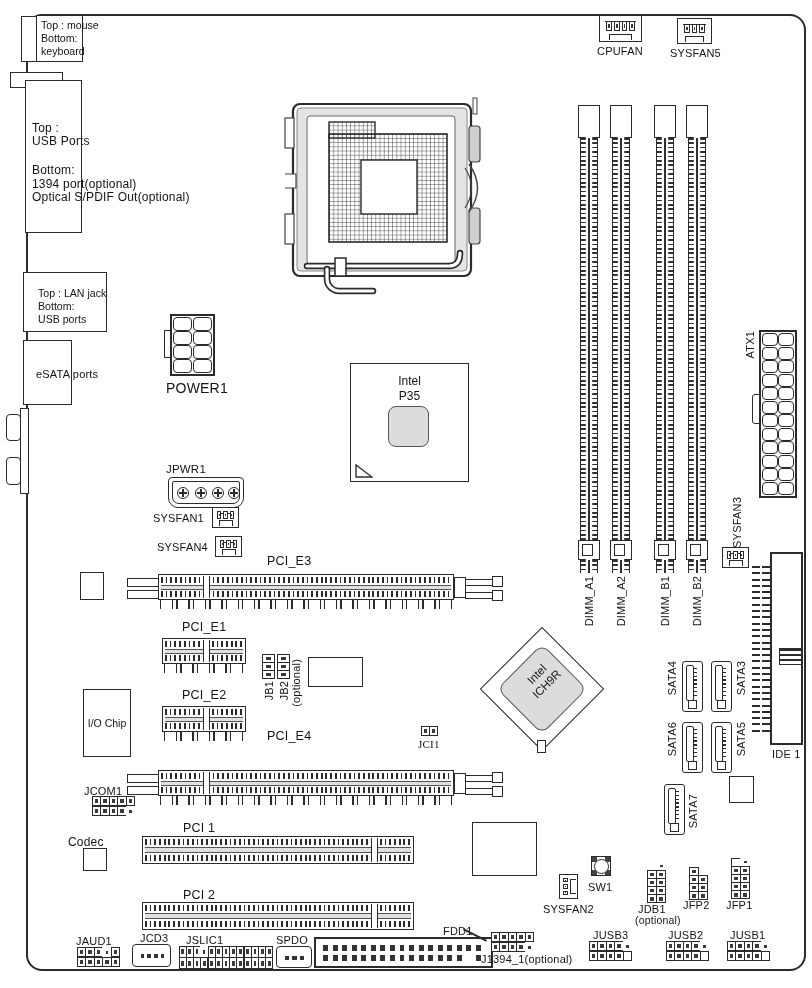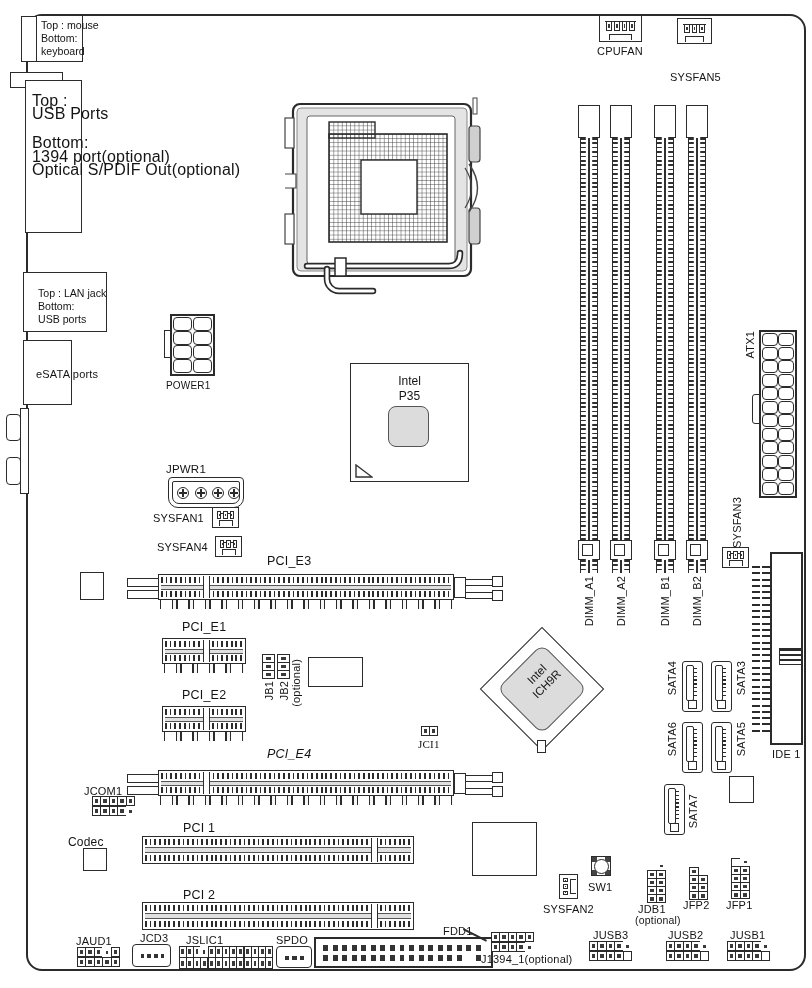--- a/index.html
+++ b/index.html
@@ -91,21 +91,21 @@
 
   <div class="box" style="left:21px;top:16px;width:16px;height:46px;"></div>
   <div class="box txtcol" style="left:36px;top:15px;width:47px;height:47px;padding:3px 0 0 4px;font-size:10.6px;line-height:13px;overflow:visible;border-width:1.4px;">
     <div>Top : mouse</div>
     <div>Bottom:</div>
     <div>keyboard</div>
   </div>
 
   <div class="box" style="left:10px;top:72px;width:53px;height:16px;"></div>
   <div class="box" style="left:25px;top:80px;width:57px;height:153px;"></div>
-  <div class="lbl txtcol" style="left:32px;top:94px;font-size:16px;line-height:13.2px;">
+  <div class="lbl txtcol" style="left:32px;top:122px;font-size:12px;line-height:13.2px;">
     <div>Top :</div>
     <div>USB Ports</div>
     <div style="margin-top:16px;">Bottom:</div>
     <div>1394 port(optional)</div>
     <div>Optical S/PDIF Out(optional)</div>
   </div>
 
   <div class="box txtcol" style="left:23px;top:272px;width:84px;height:60px;padding:14px 0 0 14px;font-size:10.6px;line-height:13px;overflow:visible;">
     <div>Top : LAN jack</div>
     <div>Bottom:</div>
@@ -124,21 +124,21 @@
       <span class="pin"></span>
       <span class="pin"></span>
       <span class="pin"></span>
     </div>
   <div class="lbl" style="left:597px;top:45px;">CPUFAN</div>
   <div class="fan h" style="left: 677px; top: 18px; width: 35px; height: 26px; display: grid; grid-template-columns: repeat(3, 1fr);">
       <span class="pin"></span>
       <span class="pin"></span>
       <span class="pin"></span>
     </div>
-  <div class="lbl" style="left:670px;top:47px;margin-top:24px;">SYSFAN5</div>
+  <div class="lbl" style="left:670px;top:47px;">SYSFAN5</div>
 
   <svg style="position:absolute;left:283px;top:96px;" width="200" height="200" viewBox="0 0 200 200">
     <defs>
       <pattern id="hatch" width="4.2" height="4.2" patternUnits="userSpaceOnUse">
         <path d="M0 0H4.2M0 0V4.2" fill="none" stroke="#333" stroke-width="0.9"></path>
       </pattern>
     </defs>
     <rect x="190" y="2" width="4" height="16" fill="#fff" stroke="#444" stroke-width="1"></rect>
     <rect x="10" y="8" width="178" height="172" rx="7" fill="#fff" stroke="#2b2b2b" stroke-width="2.2"></rect>
     <rect x="14" y="12" width="170" height="163" rx="4" fill="#e4e4e4" stroke="#888" stroke-width="1"></rect>
@@ -164,21 +164,21 @@
   <div class="cells" style="left: 170px; top: 314px; width: 45px; height: 62px; display: grid; grid-template-columns: repeat(2, 1fr);">
       <span class="pin"></span>
       <span class="pin"></span>
       <span class="pin"></span>
       <span class="pin"></span>
       <span class="pin"></span>
       <span class="pin"></span>
       <span class="pin"></span>
       <span class="pin"></span>
     </div>
-  <div class="lbl" style="left:166px;top:380px;font-size:10px;">POWER1</div>
+  <div class="lbl" style="left:166px;top:380px;font-size:14px;">POWER1</div>
 
   <div class="lbl" style="left:166px;top:463px;font-size:11.5px;">JPWR1</div>
   <div class="molex" style="left:168px;top:477px;width:76px;height:31px;">
     <span class="cpin" style="left:8px;top:9px;"></span>
     <span class="cpin" style="left:26px;top:9px;"></span>
     <span class="cpin" style="left:43px;top:9px;"></span>
     <span class="cpin" style="left:59px;top:9px;"></span>
   </div>
   <div class="lbl" style="left:153px;top:512px;">SYSFAN1</div>
   <div class="fan h" style="left: 212px; top: 507px; width: 27px; height: 21px; padding: 3px 4px 8px; display: grid; grid-template-columns: repeat(3, 1fr);">
@@ -319,28 +319,31 @@
   <div class="vlbl" style="left:290px;top:659px;">(optional)</div>
   <div class="box" style="left:308px;top:657px;width:55px;height:30px;"></div>
 
   <div class="lbl lg" style="left:182px;top:688px;">PCI_E2</div>
   <div class="slot-body" style="left:162px;top:706px;width:84px;height:26px;">
     <div class="slot-mid"></div>
     <div class="slot-div" style="left:40px;"></div>
   </div>
   <div class="slot-tabs" style="left:164px;top:732px;width:80px;"></div>
 
+  <div class="box" style="left:83px;top:689px;width:48px;height:68px;display:flex;align-items:center;justify-content:center;font-size:10.5px;">
+    <span>I/O Chip</span>
+  </div>
 
   <div class="hdr" style="left: 421px; top: 726px; width: 17px; height: 10px; display: grid; grid-template-columns: repeat(2, 1fr);">
       <span class="pin"></span>
       <span class="pin"></span>
     </div>
   <div class="lbl" style="left:418px;top:738px;font-family:Liberation Serif, serif;">JCI1</div>
 
-  <div class="lbl lg" style="left:267px;top:747px;font-style:italic;">PCI_E4</div>
+  <div class="lbl lg" style="left:267px;top:729px;">PCI_E4</div>
   <div class="box" style="left:127px;top:774px;width:32px;height:9px;"></div>
   <div class="box" style="left:127px;top:786px;width:32px;height:9px;"></div>
   <div class="slot-body" style="left:158px;top:770px;width:296px;height:26px;">
     <div class="slot-mid"></div>
     <div class="slot-div" style="left:44px;"></div>
   </div>
   <div class="slot-tabs" style="left:160px;top:796px;width:293px;"></div>
   <div class="box" style="left:454px;top:773px;width:12px;height:21px;"></div>
   <div class="box" style="left:465px;top:775px;width:29px;height:7px;"></div>
   <div class="box" style="left:465px;top:788px;width:29px;height:7px;"></div>

